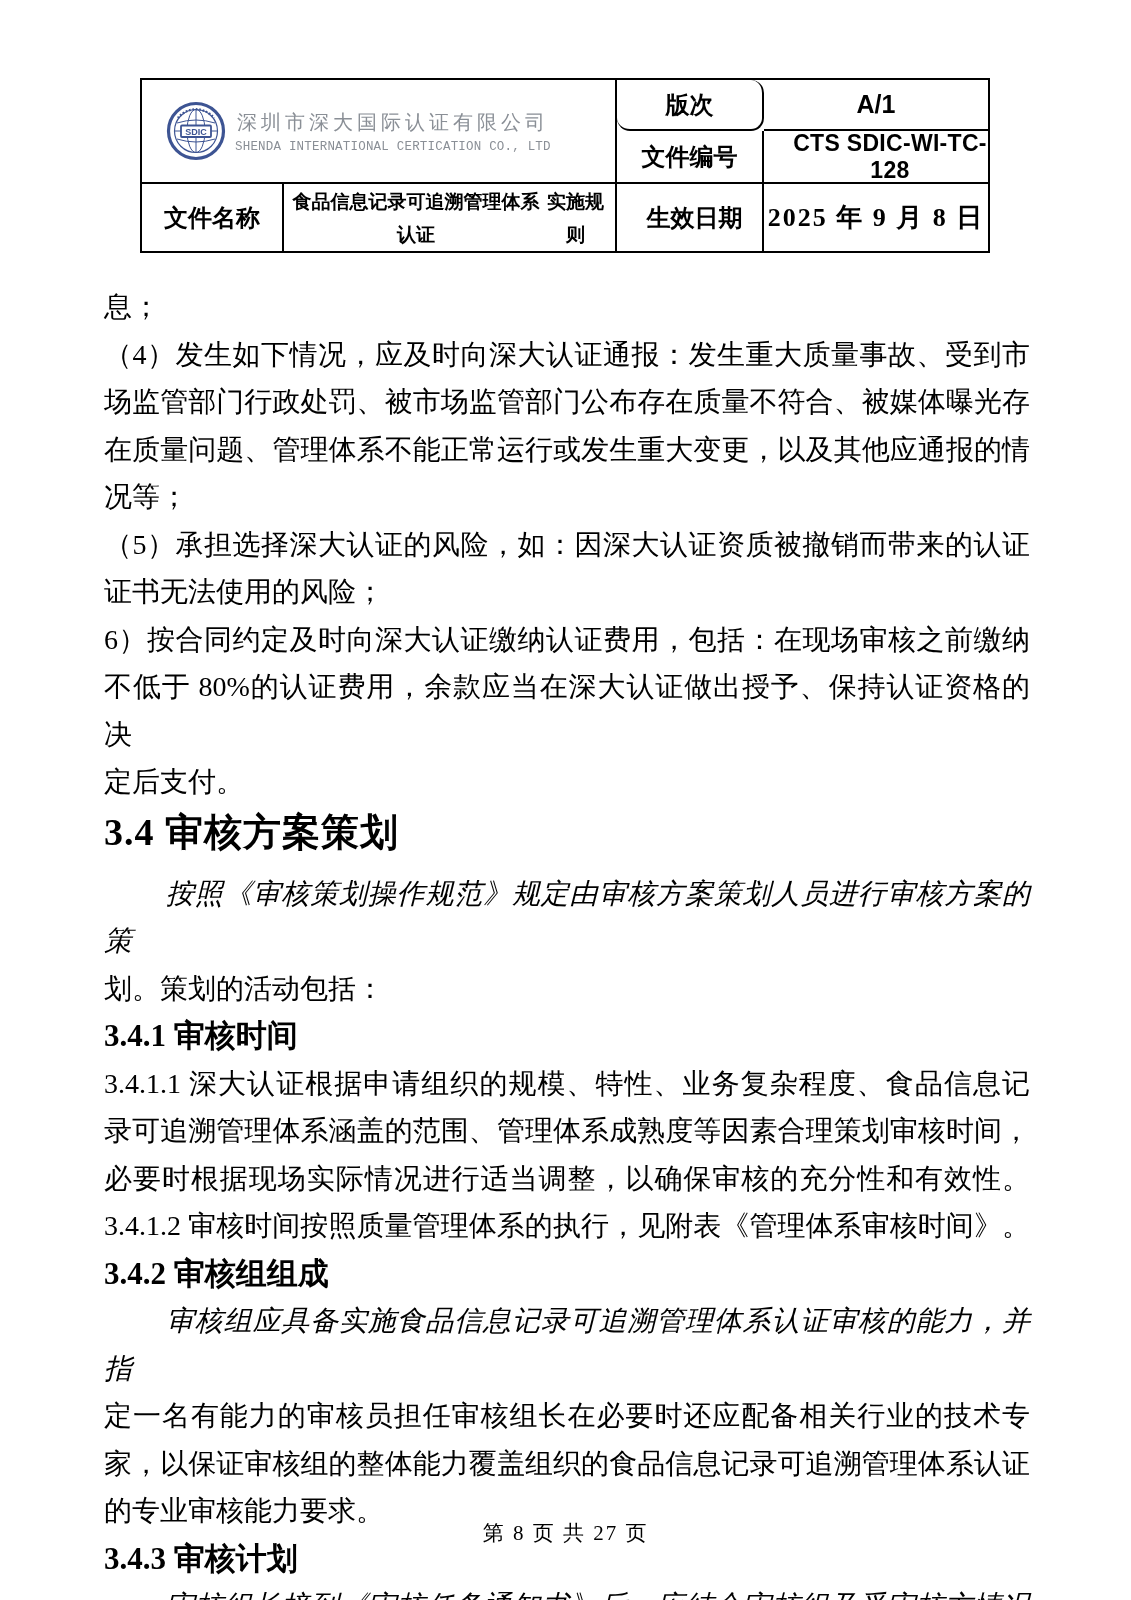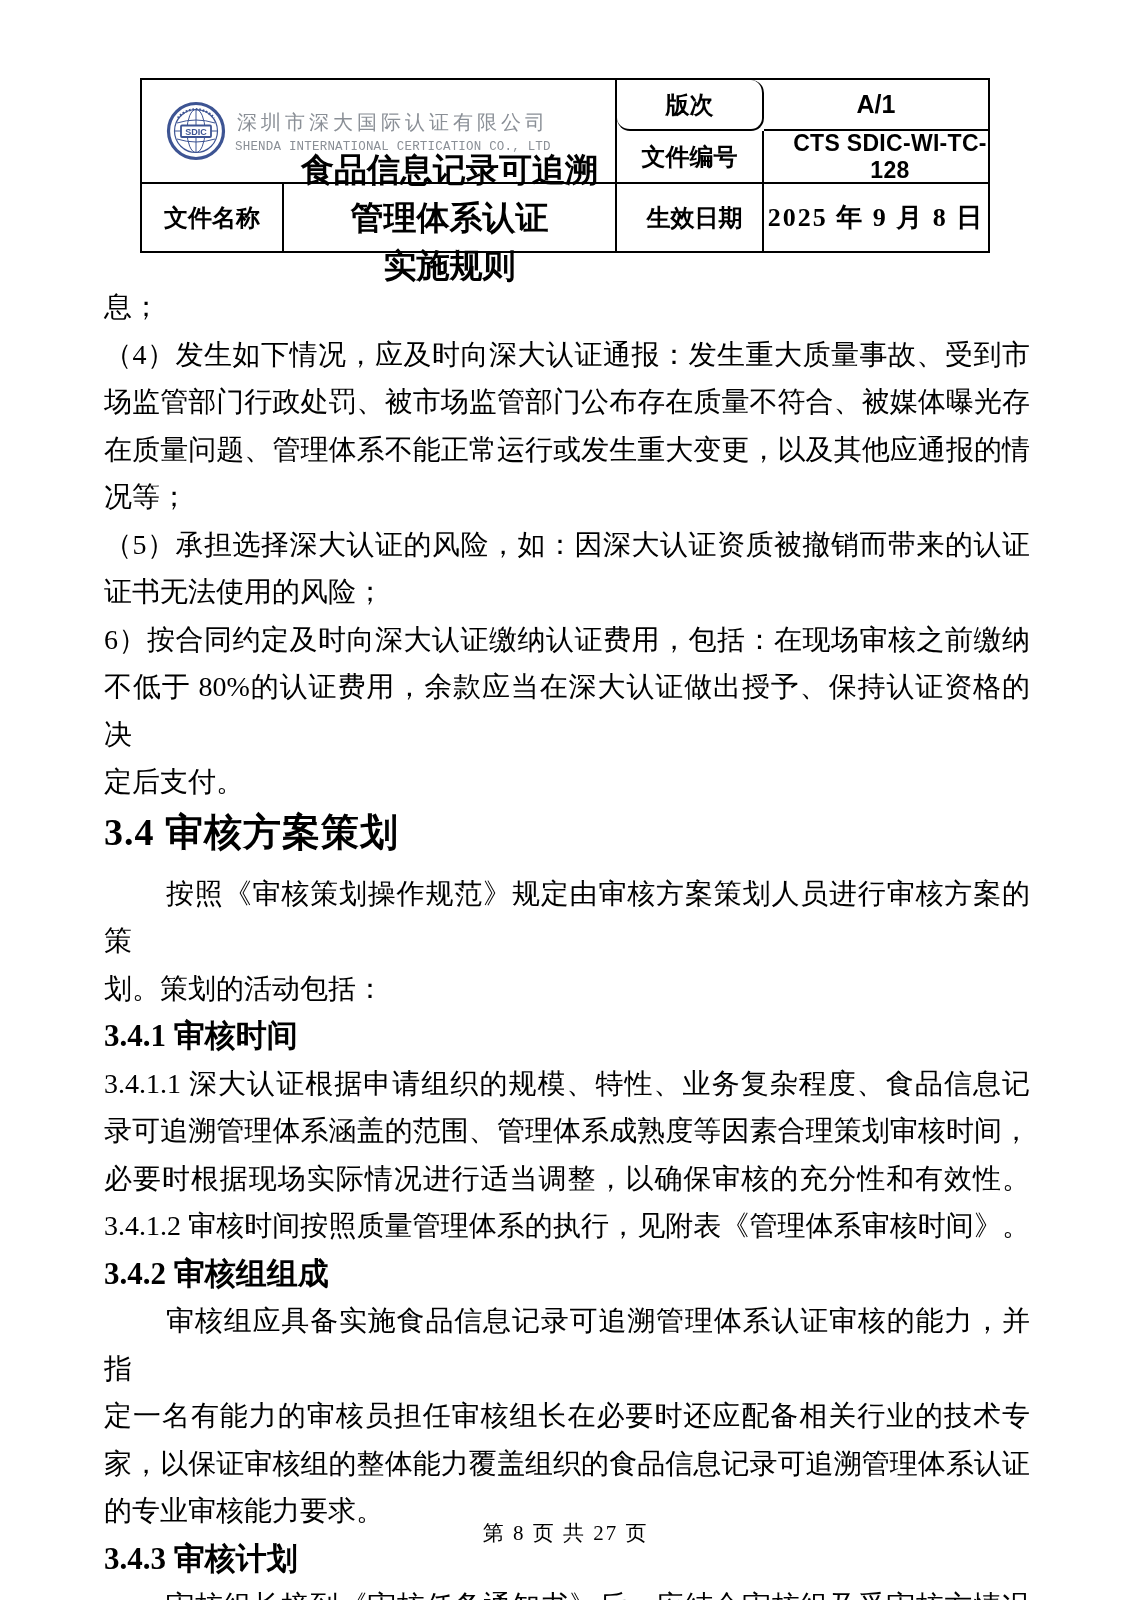--- a/index.html
+++ b/index.html
@@ -45,38 +45,38 @@
   }
   .company-en {
     font-family:"Liberation Mono","DejaVu Sans Mono",monospace;
     font-weight:400; font-size:12.5px; letter-spacing:0.2px;
     color:#8a8f96; white-space:nowrap; margin-top:4px;
   }
   .lbl   { font-size:24px; }
   .val-a { font-size:25px; }
   .val-n { font-size:23px; letter-spacing:0.3px; }
   .val-d { font-size:26px; letter-spacing:2px; }
-  .title-cell { flex-direction:column; line-height:48px; font-size:33px; padding:0 6px; }
+  .title-cell { line-height:33px; font-size:19px; padding:0 6px; }
 
   
   .body-text {
     position:absolute; left:104px; top:283px; width:926px;
   }
   .line {
     font-size:28px;
     line-height:47.5px;
     white-space:nowrap;
   }
   .j {
     white-space:normal;
     text-align:justify;
     text-align-last:justify;
     text-justify:inter-ideograph;
   }
-  .ind { text-indent:62px; }
+  .ind { text-indent:62px;font-style:italic; }
   .h1 {
     font-size:38px; font-weight:bold;
     line-height:52px; margin-bottom:12px;
     letter-spacing:1px;
   }
   .h2 {
     font-size:31px; font-weight:bold;
     line-height:47.5px;
   }
 

